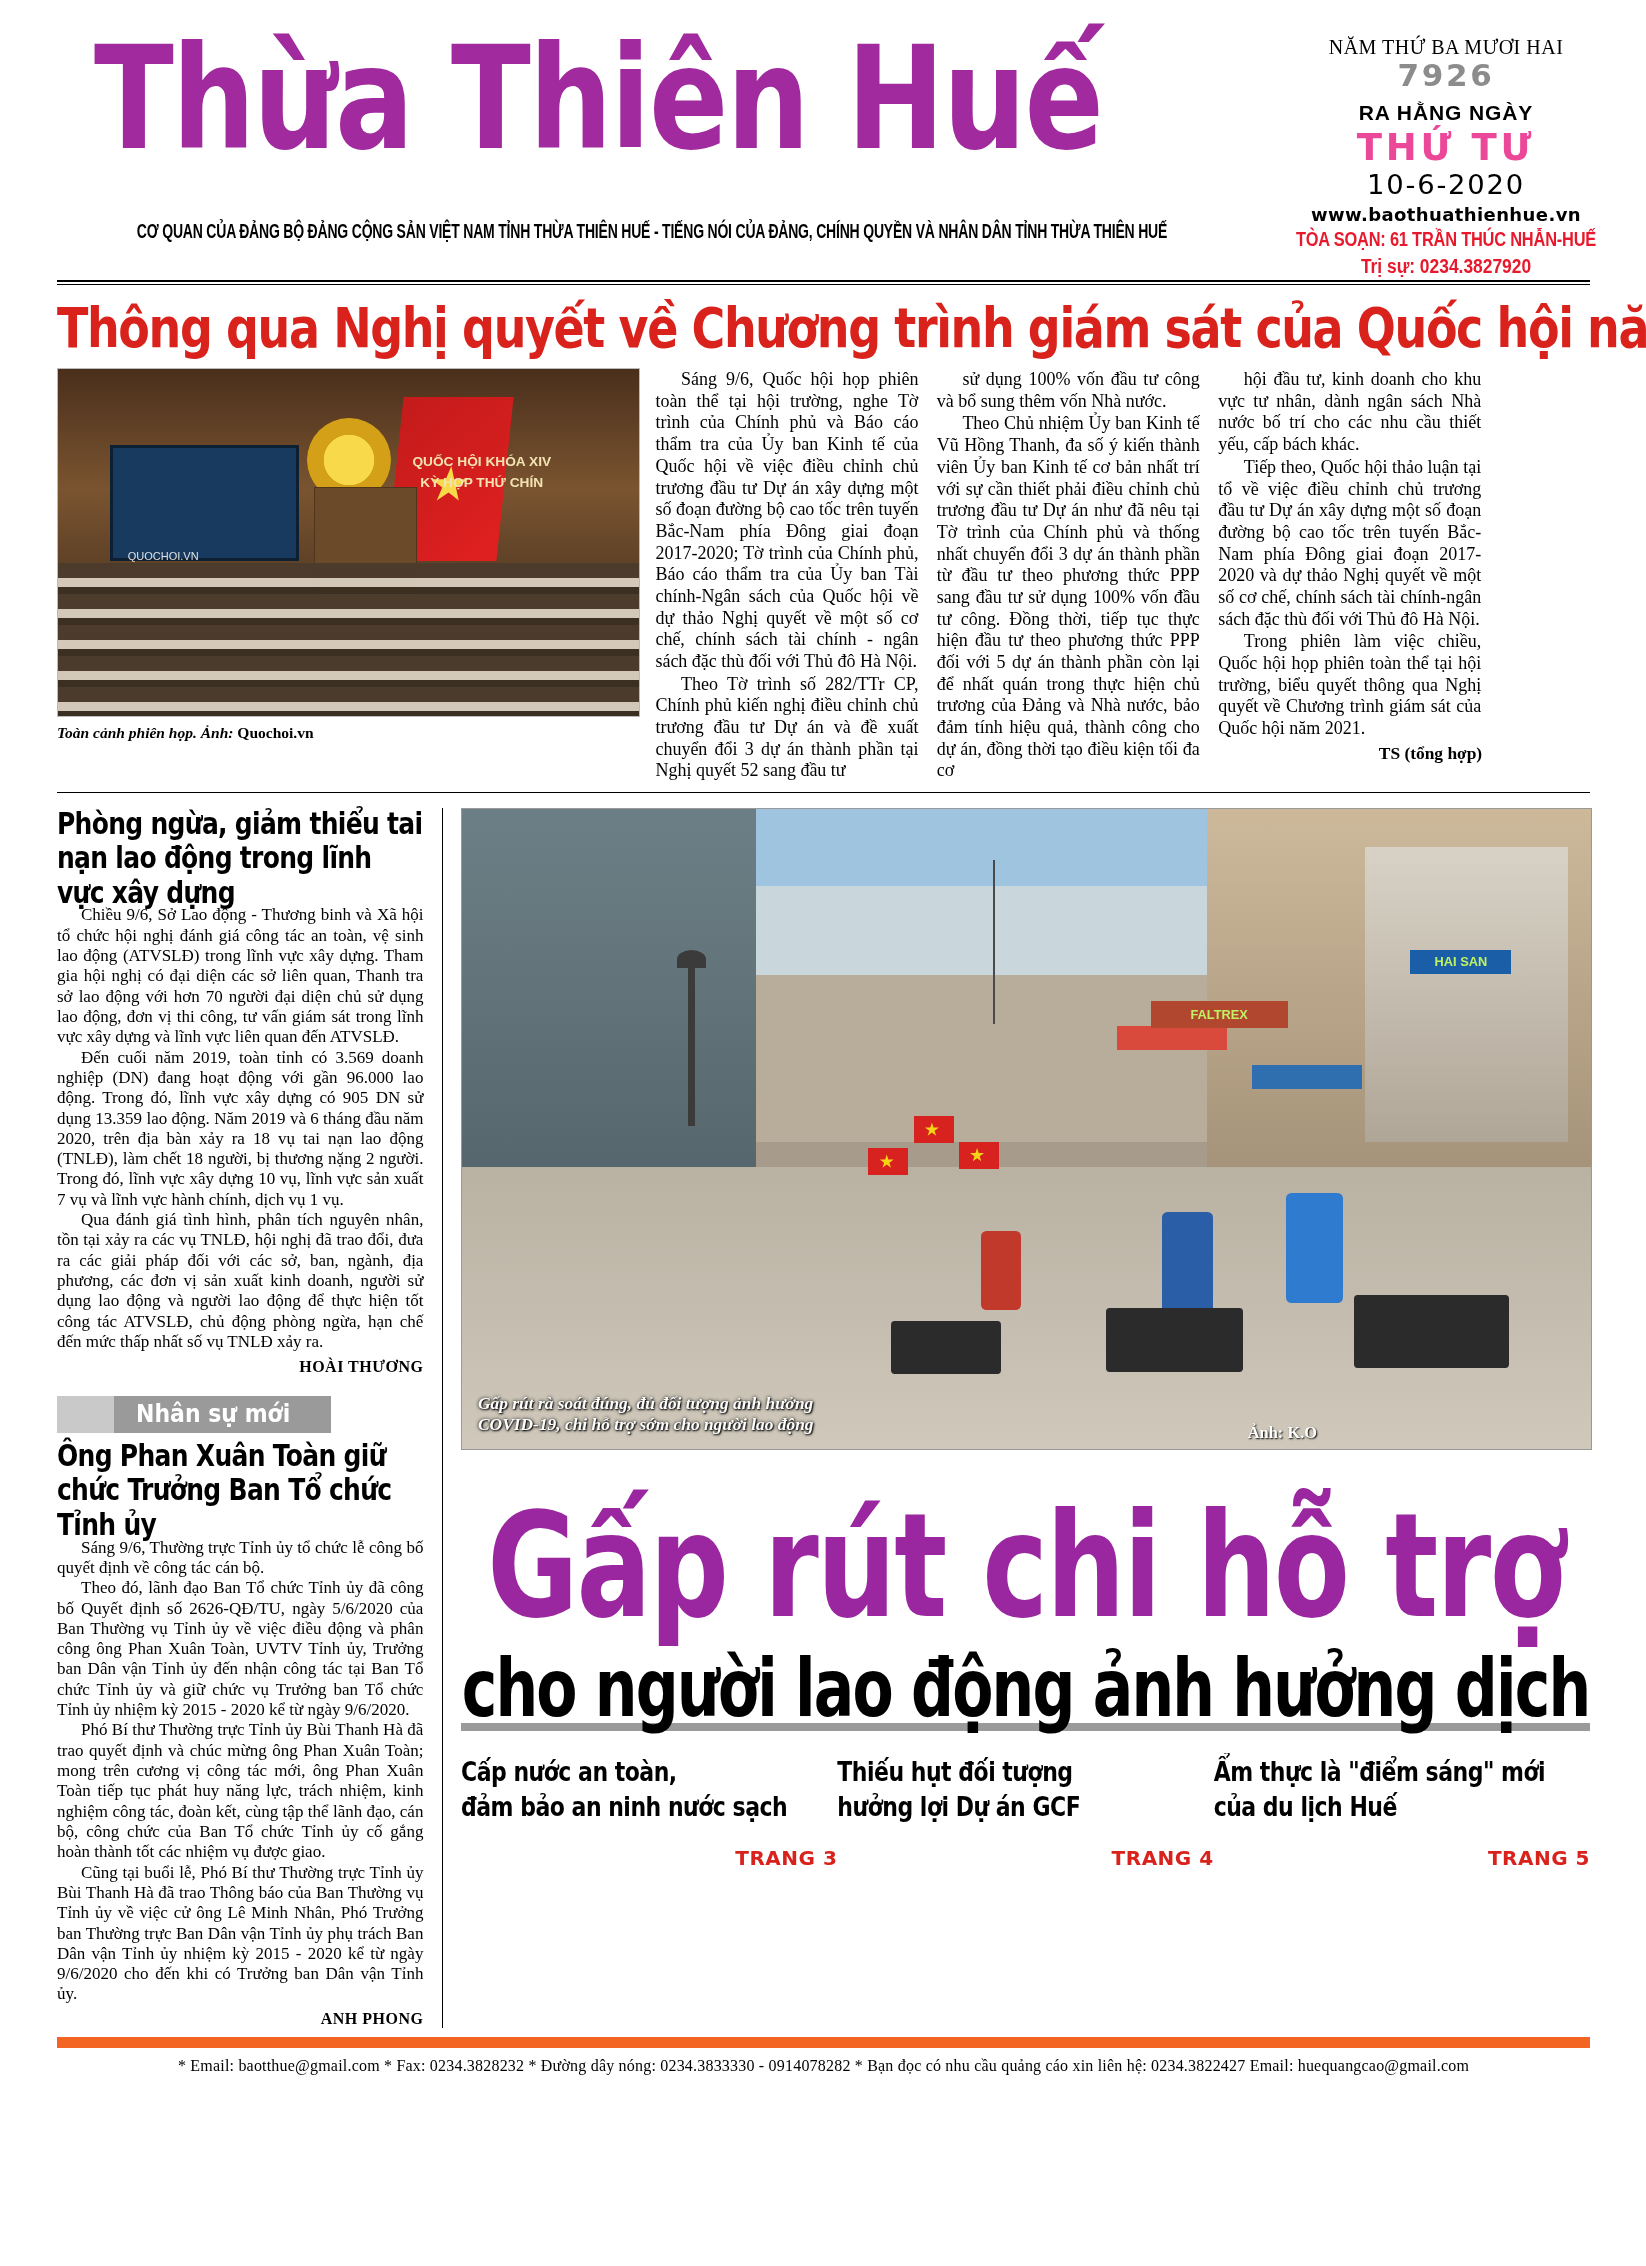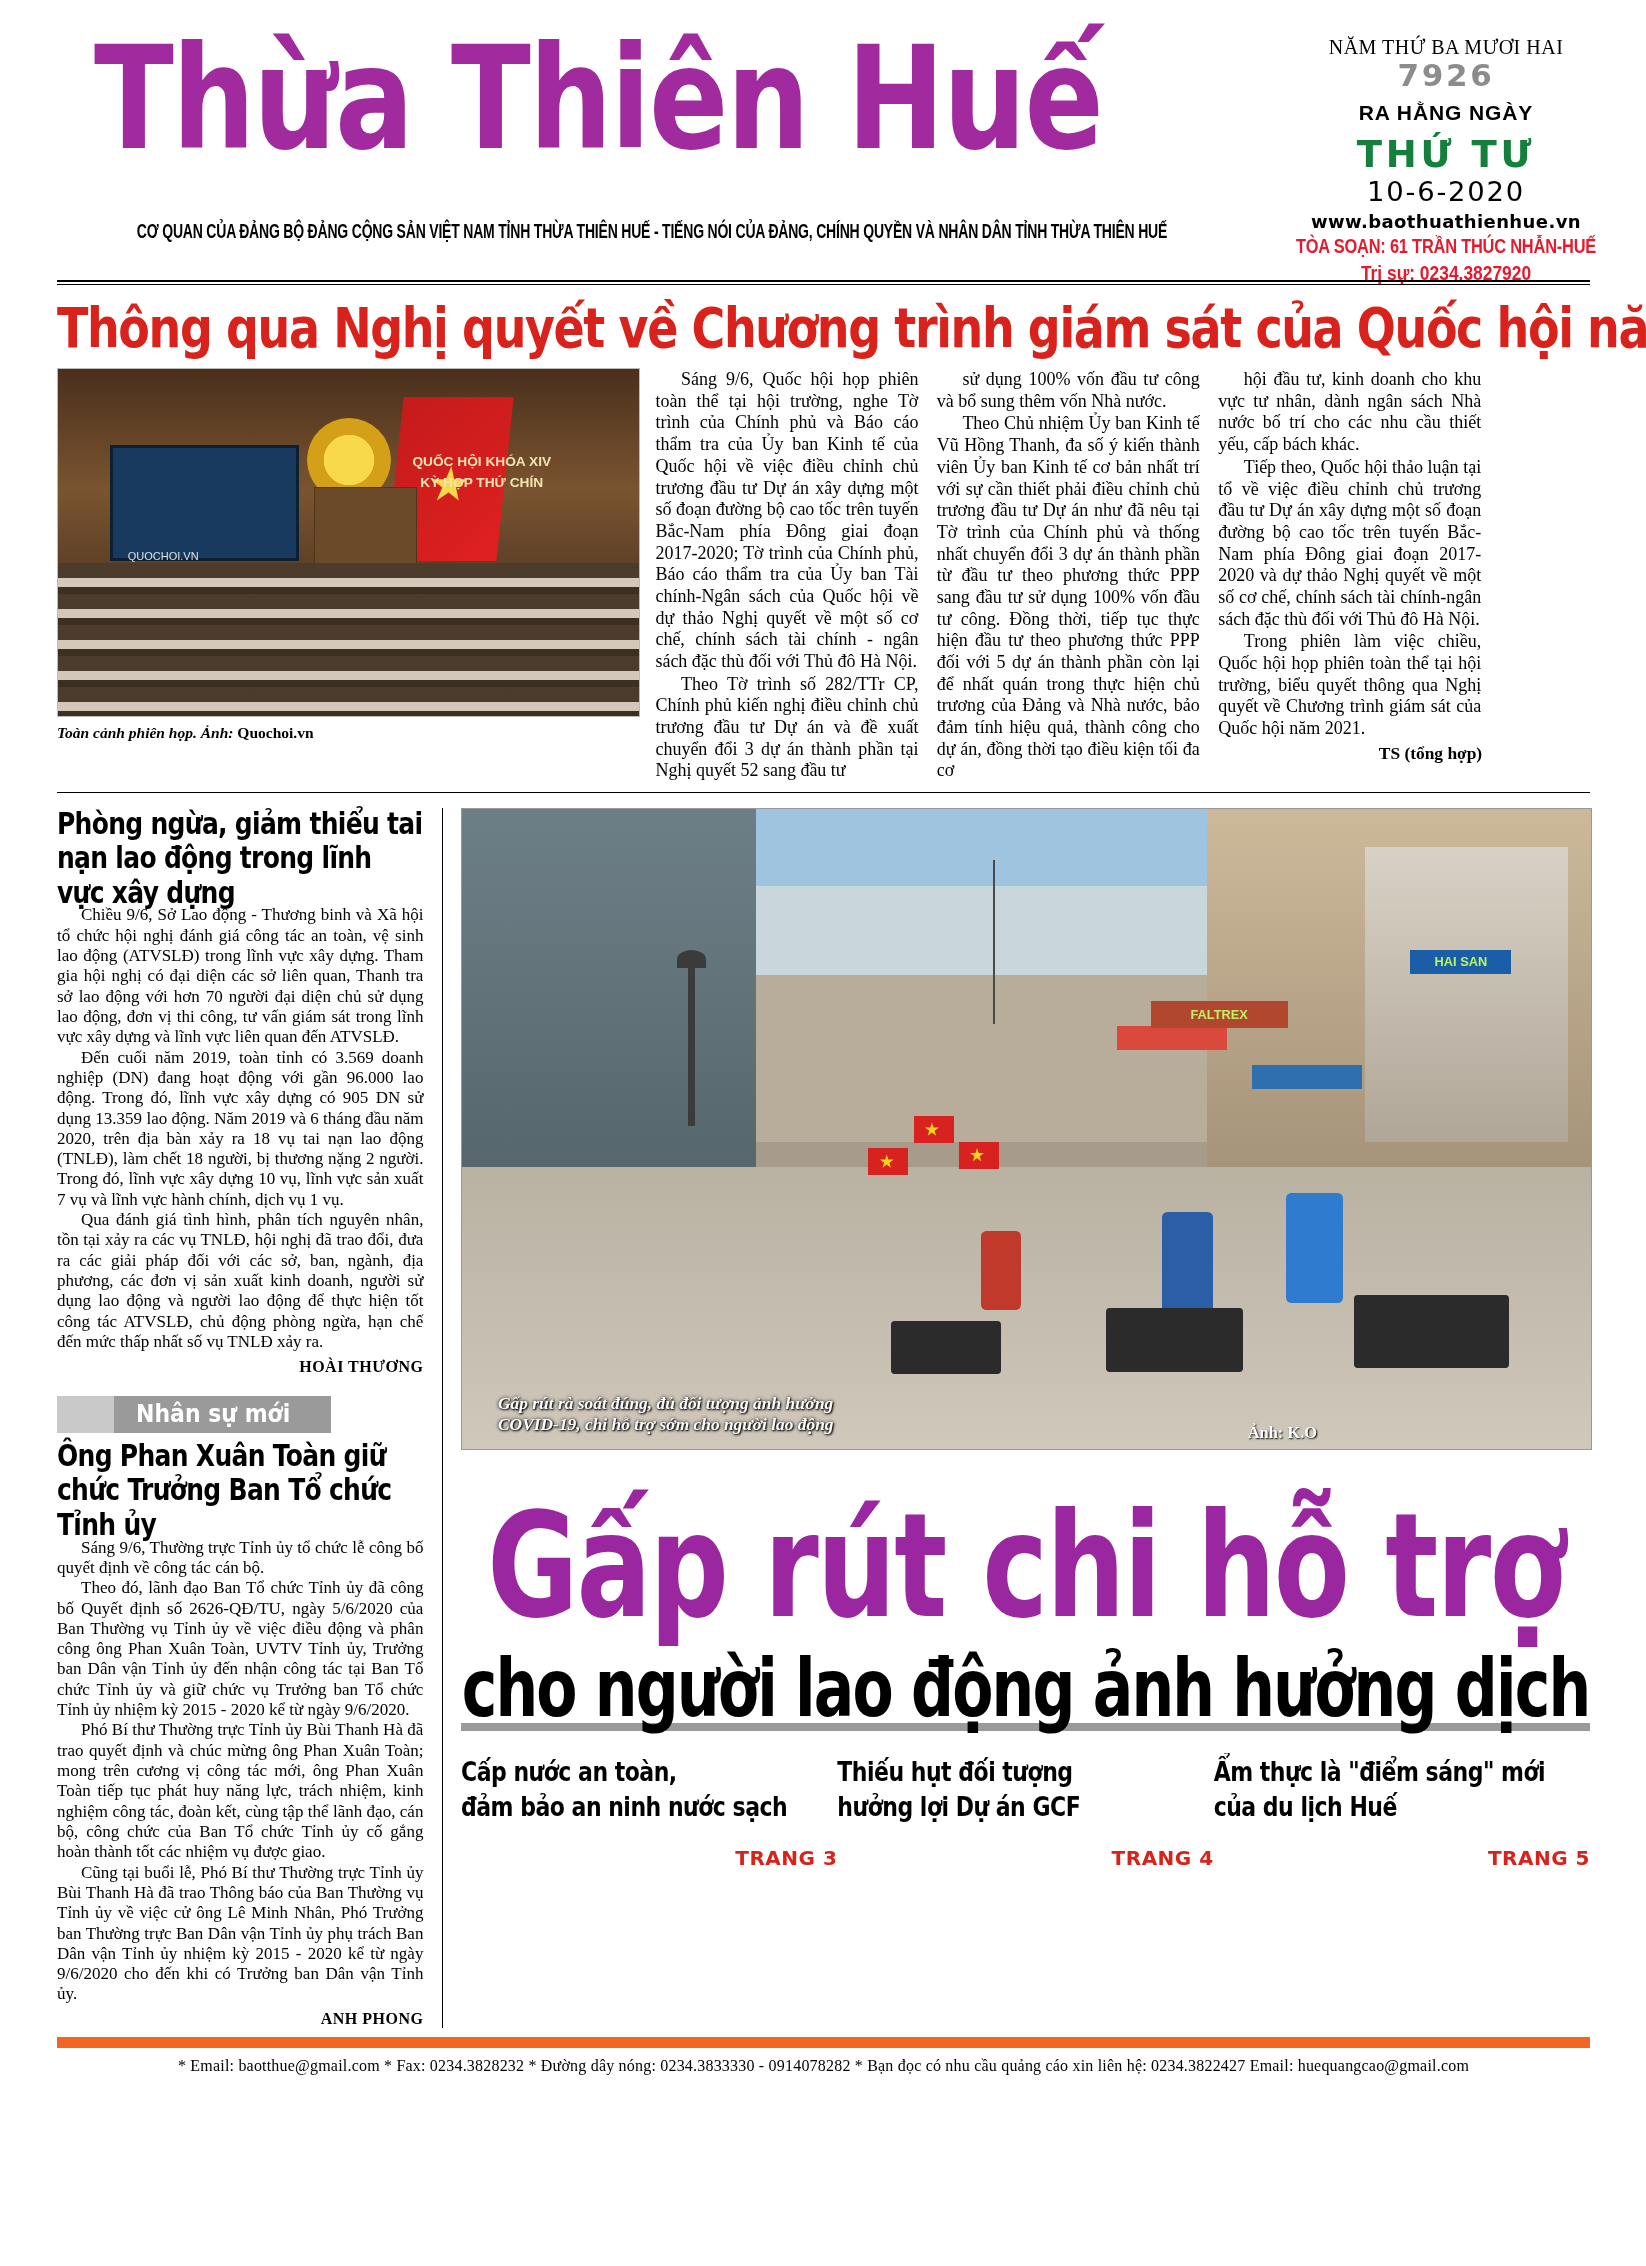--- a/index.html
+++ b/index.html
@@ -12,22 +12,22 @@
   .mast-title{font-family:"DejaVu Sans",sans-serif;font-weight:bold;font-size:117px;line-height:1.02;
     color:#a02a9e;letter-spacing:-1.8px;white-space:nowrap;transform:scaleY(1.22);transform-origin:left top;}
   .mast-tagline{position:absolute;left:5.5px;top:219px;width:1179px;text-align:center;
     font-family:"Liberation Sans",sans-serif;font-weight:bold;font-size:14px;letter-spacing:-0.2px;
     transform:scaleY(1.45);transform-origin:center top;white-space:nowrap;}
   .mast-right{position:absolute;left:1229px;top:35px;width:320px;text-align:center;}
   .mr-year{font-family:"Liberation Serif",serif;font-size:20px;letter-spacing:0.5px;transform:scaleY(1.1);}
   .mr-issue{font-family:"DejaVu Sans",sans-serif;font-weight:bold;font-size:31px;color:#8c8c8c;
     letter-spacing:2.7px;line-height:1.05;margin-top:0.9px;}
   .mr-daily{font-family:"Liberation Sans",sans-serif;font-weight:bold;font-size:21px;letter-spacing:0.9px;margin-top:9.1px;}
-  .mr-weekday{font-family:"DejaVu Sans",sans-serif;font-weight:bold;font-size:37px;color:#15803d;
-    letter-spacing:3.7px;line-height:1.05;margin-top:11px;}
+  .mr-weekday{font-family:"DejaVu Sans",sans-serif;font-weight:bold;font-size:37px;color:#ec4899;
+    letter-spacing:3.7px;line-height:1.05;margin-top:4px;}
   .mr-date{font-family:"DejaVu Sans",sans-serif;font-size:27.4px;letter-spacing:1.8px;margin-top:1.8px;}
   .mr-web{font-family:"DejaVu Sans",sans-serif;font-weight:bold;font-size:18px;letter-spacing:0.4px;margin-top:3.7px;}
   .mr-addr{font-family:"Liberation Sans",sans-serif;font-weight:bold;font-size:16.4px;color:#e8192c;
     margin-top:5.5px;letter-spacing:-0.2px;transform:scaleY(1.25);}
   .mr-tel{font-family:"Liberation Sans",sans-serif;font-weight:bold;font-size:17.4px;color:#e8192c;
     margin-top:6.4px;transform:scaleY(1.18);}
 
   .rule-thick{border-top:2.7px solid #000;margin:5.5px 0 0 0;}
   .rule-thin{border-top:0.9px solid #000;margin:2.7px 0 0 0;}
 
@@ -61,21 +61,21 @@
   .body-sm{font-family:"Liberation Serif",serif;font-size:17px;line-height:1.195;text-align:justify;}
   .body-sm p{margin:0;text-indent:24px;}
   .sig{text-align:right;font-family:"Liberation Serif",serif;font-weight:bold;font-size:16px;margin-top:5.5px;letter-spacing:0.5px;}
 
   .cat-bar{position:relative;height:37px;margin:20px 0 7.3px 0;background:linear-gradient(to right,#c9c9c9 0,#c9c9c9 57px,#9a9a9a 57px,#9a9a9a 100%);width:274px;}
   .cat-bar span{position:absolute;left:79px;top:3.7px;color:#fff;font-family:"DejaVu Sans",sans-serif;
     font-weight:bold;font-size:22px;letter-spacing:0px;transform:scaleY(1.15);transform-origin:left top;}
 
   
   .big-photo{position:relative;width:1129px;height:640px;border:0.9px solid #999;overflow:hidden;}
-  .bp-cap{position:absolute;left:36px;bottom:12.8px;color:#fff;font-family:"Liberation Serif",serif;
+  .bp-cap{position:absolute;left:16px;bottom:12.8px;color:#fff;font-family:"Liberation Serif",serif;
     font-style:italic;font-weight:bold;font-size:17.4px;line-height:1.25;text-shadow:0.9px 0.9px 1.8px #000,0 0 3.7px #000;}
   .bp-credit{position:absolute;right:274px;bottom:5.5px;color:#fff;font-family:"Liberation Serif",serif;
     font-weight:bold;font-size:16.4px;text-shadow:0.9px 0.9px 1.8px #000;}
 
   .big-head{font-family:"DejaVu Sans",sans-serif;font-weight:bold;color:#9b27a0;
     font-size:111px;line-height:1;letter-spacing:-1.8px;text-align:center;
     transform:scaleY(1.3);transform-origin:center top;margin:44px 0 0 0;white-space:nowrap;}
   .big-sub{font-family:"DejaVu Sans",sans-serif;font-weight:bold;color:#000;
     font-size:60px;line-height:1;letter-spacing:-1.8px;text-align:center;
     transform:scaleY(1.35);transform-origin:center top;margin:42px 0 0 0;white-space:nowrap;}

